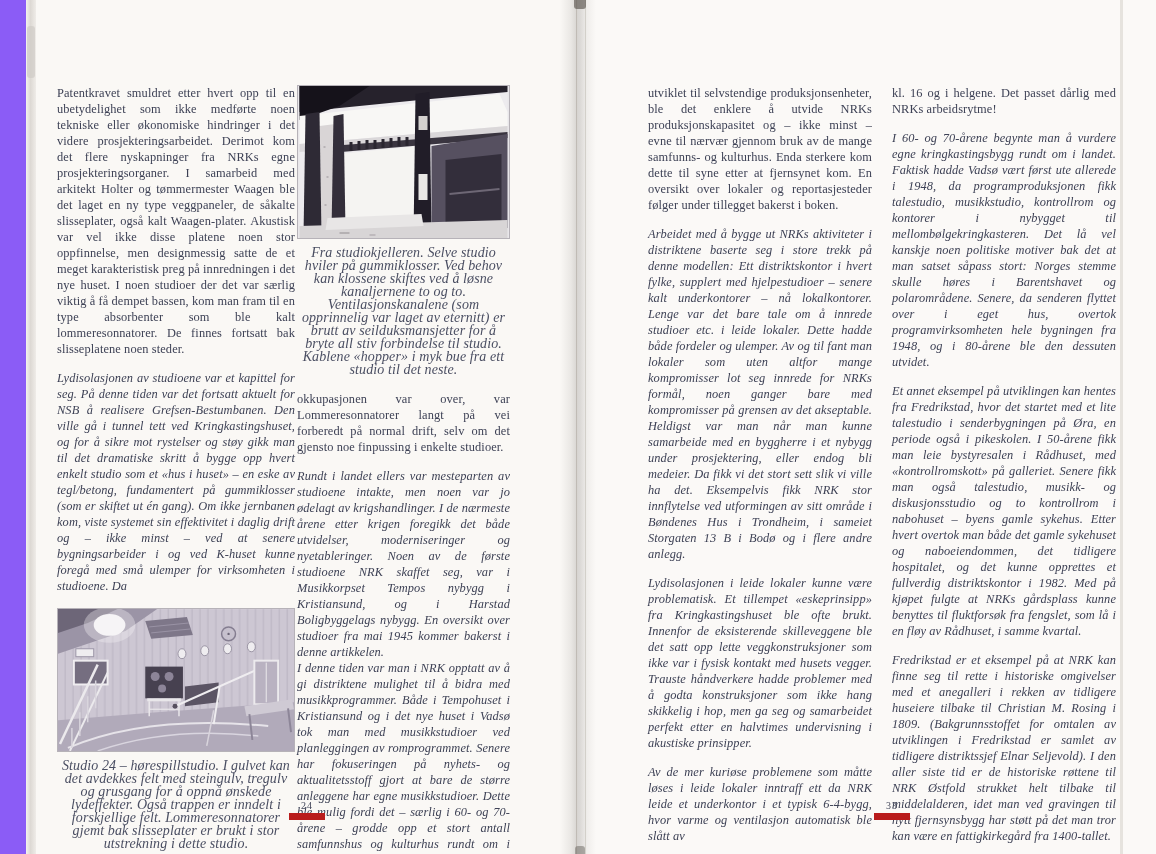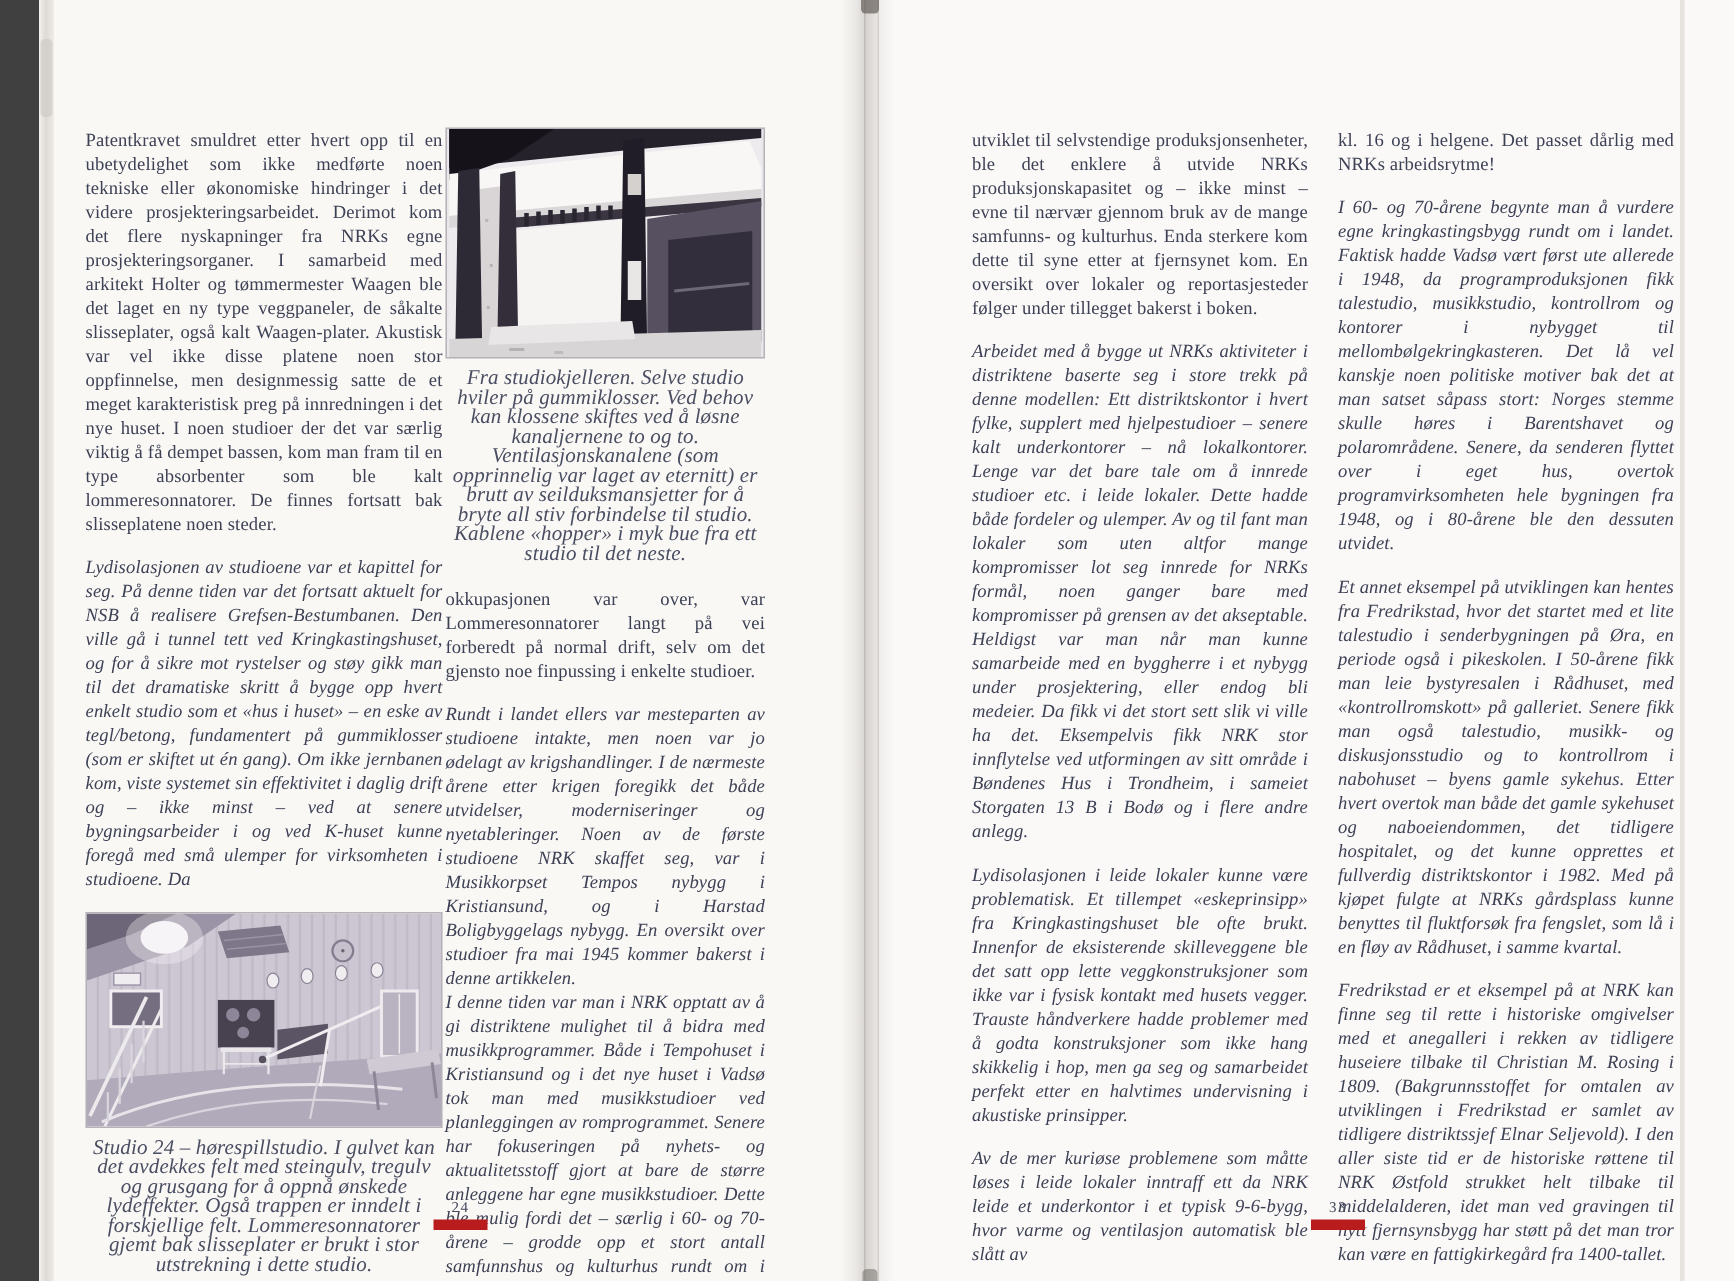--- a/index.html
+++ b/index.html
@@ -1,16 +1,16 @@
 <!DOCTYPE html>
 <html lang="no"><head>
 <meta charset="utf-8">
 <style>
   html,body{margin:0;padding:0;background:#ffffff;}
-  .spread{position:relative;width:1156px;height:854px;background:#404040;overflow:hidden;
+  .spread{position:relative;width:1156px;height:854px;background:#8b5cf6;overflow:hidden;
           font-family:"Liberation Serif","DejaVu Serif",serif;color:#3d4155;}
   
   .page{position:absolute;top:0;height:854px;}
   .page-left{left:36px;width:542px;background:#faf8f5;}
   .page-right{left:578px;width:628px;background:#fbf9f7;}
   
   .edge-left{position:absolute;left:26px;top:0;width:10px;height:854px;
              background:linear-gradient(90deg,#f4f2ef 0%,#ddd9d4 45%,#efece8 100%);}
   .edge-left-dark{position:absolute;left:27px;top:26px;width:8px;height:52px;background:#cfcbc6;opacity:.7;border-radius:3px;}
   .edge-right{position:absolute;left:1120px;top:0;width:3px;height:854px;background:#e6e3de;}
@@ -181,21 +181,21 @@
       <span>24</span>
     </div>
   </div>
 
   <div class="page page-right">
 
     <div class="col pr-col1">
       <p>utviklet til selvstendige produksjonsenheter, ble det enklere å utvide NRKs produksjonskapasitet og – ikke minst – evne til nærvær gjennom bruk av de mange samfunns- og kulturhus. Enda sterkere kom dette til syne etter at fjernsynet kom. En oversikt over lokaler og reportasjesteder følger under tillegget bakerst i boken.</p>
       <p>Arbeidet med å bygge ut NRKs aktiviteter i distriktene baserte seg i store trekk på denne modellen: Ett distriktskontor i hvert fylke, supplert med hjelpestudioer – senere kalt underkontorer – nå lokalkontorer. Lenge var det bare tale om å innrede studioer etc. i leide lokaler. Dette hadde både fordeler og ulemper. Av og til fant man lokaler som uten altfor mange kompromisser lot seg innrede for NRKs formål, noen ganger bare med kompromisser på grensen av det akseptable. Heldigst var man når man kunne samarbeide med en byggherre i et nybygg under prosjektering, eller endog bli medeier. Da fikk vi det stort sett slik vi ville ha det. Eksempelvis fikk NRK stor innflytelse ved utformingen av sitt område i Bøndenes Hus i Trondheim, i sameiet Storgaten 13 B i Bodø og i flere andre anlegg.</p>
       <p>Lydisolasjonen i leide lokaler kunne være problematisk. Et tillempet «eskeprinsipp» fra Kringkastingshuset ble ofte brukt. Innenfor de eksisterende skilleveggene ble det satt opp lette veggkonstruksjoner som ikke var i fysisk kontakt med husets vegger. Trauste håndverkere hadde problemer med å godta konstruksjoner som ikke hang skikkelig i hop, men ga seg og samarbeidet perfekt etter en halvtimes undervisning i akustiske prinsipper.</p>
-      <p>Av de mer kuriøse problemene som måtte løses i leide lokaler inntraff ett da NRK leide et underkontor i et typisk 9-6-bygg, hvor varme og ventilasjon automatisk ble slått av</p>
+      <p>Av de mer kuriøse problemene som måtte løses i leide lokaler inntraff ett da NRK leide et underkontor i et typisk 6-4-bygg, hvor varme og ventilasjon automatisk ble slått av</p>
     </div>
 
     <div class="col pr-col2">
       <p>kl. 16 og i helgene. Det passet dårlig med NRKs arbeidsrytme!</p>
       <p>I 60- og 70-årene begynte man å vurdere egne kringkastingsbygg rundt om i landet. Faktisk hadde Vadsø vært først ute allerede i 1948, da programproduksjonen fikk talestudio, musikkstudio, kontrollrom og kontorer i nybygget til mellombølgekringkasteren. Det lå vel kanskje noen politiske motiver bak det at man satset såpass stort: Norges stemme skulle høres i Barentshavet og polarområdene. Senere, da senderen flyttet over i eget hus, overtok programvirksomheten hele bygningen fra 1948, og i 80-årene ble den dessuten utvidet.</p>
       <p>Et annet eksempel på utviklingen kan hentes fra Fredrikstad, hvor det startet med et lite talestudio i senderbygningen på Øra, en periode også i pikeskolen. I 50-årene fikk man leie bystyresalen i Rådhuset, med «kontrollromskott» på galleriet. Senere fikk man også talestudio, musikk- og diskusjonsstudio og to kontrollrom i nabohuset – byens gamle sykehus. Etter hvert overtok man både det gamle sykehuset og naboeiendommen, det tidligere hospitalet, og det kunne opprettes et fullverdig distriktskontor i 1982. Med på kjøpet fulgte at NRKs gårdsplass kunne benyttes til fluktforsøk fra fengslet, som lå i en fløy av Rådhuset, i samme kvartal.</p>
       <p>Fredrikstad er et eksempel på at NRK kan finne seg til rette i historiske omgivelser med et anegalleri i rekken av tidligere huseiere tilbake til Christian M. Rosing i 1809. (Bakgrunnsstoffet for omtalen av utviklingen i Fredrikstad er samlet av tidligere distriktssjef Elnar Seljevold). I den aller siste tid er de historiske røttene til NRK Østfold strukket helt tilbake til middelalderen, idet man ved gravingen til nytt fjernsynsbygg har støtt på det man tror kan være en fattigkirkegård fra 1400-tallet.</p>
     </div>
 
     <div class="pageno">

